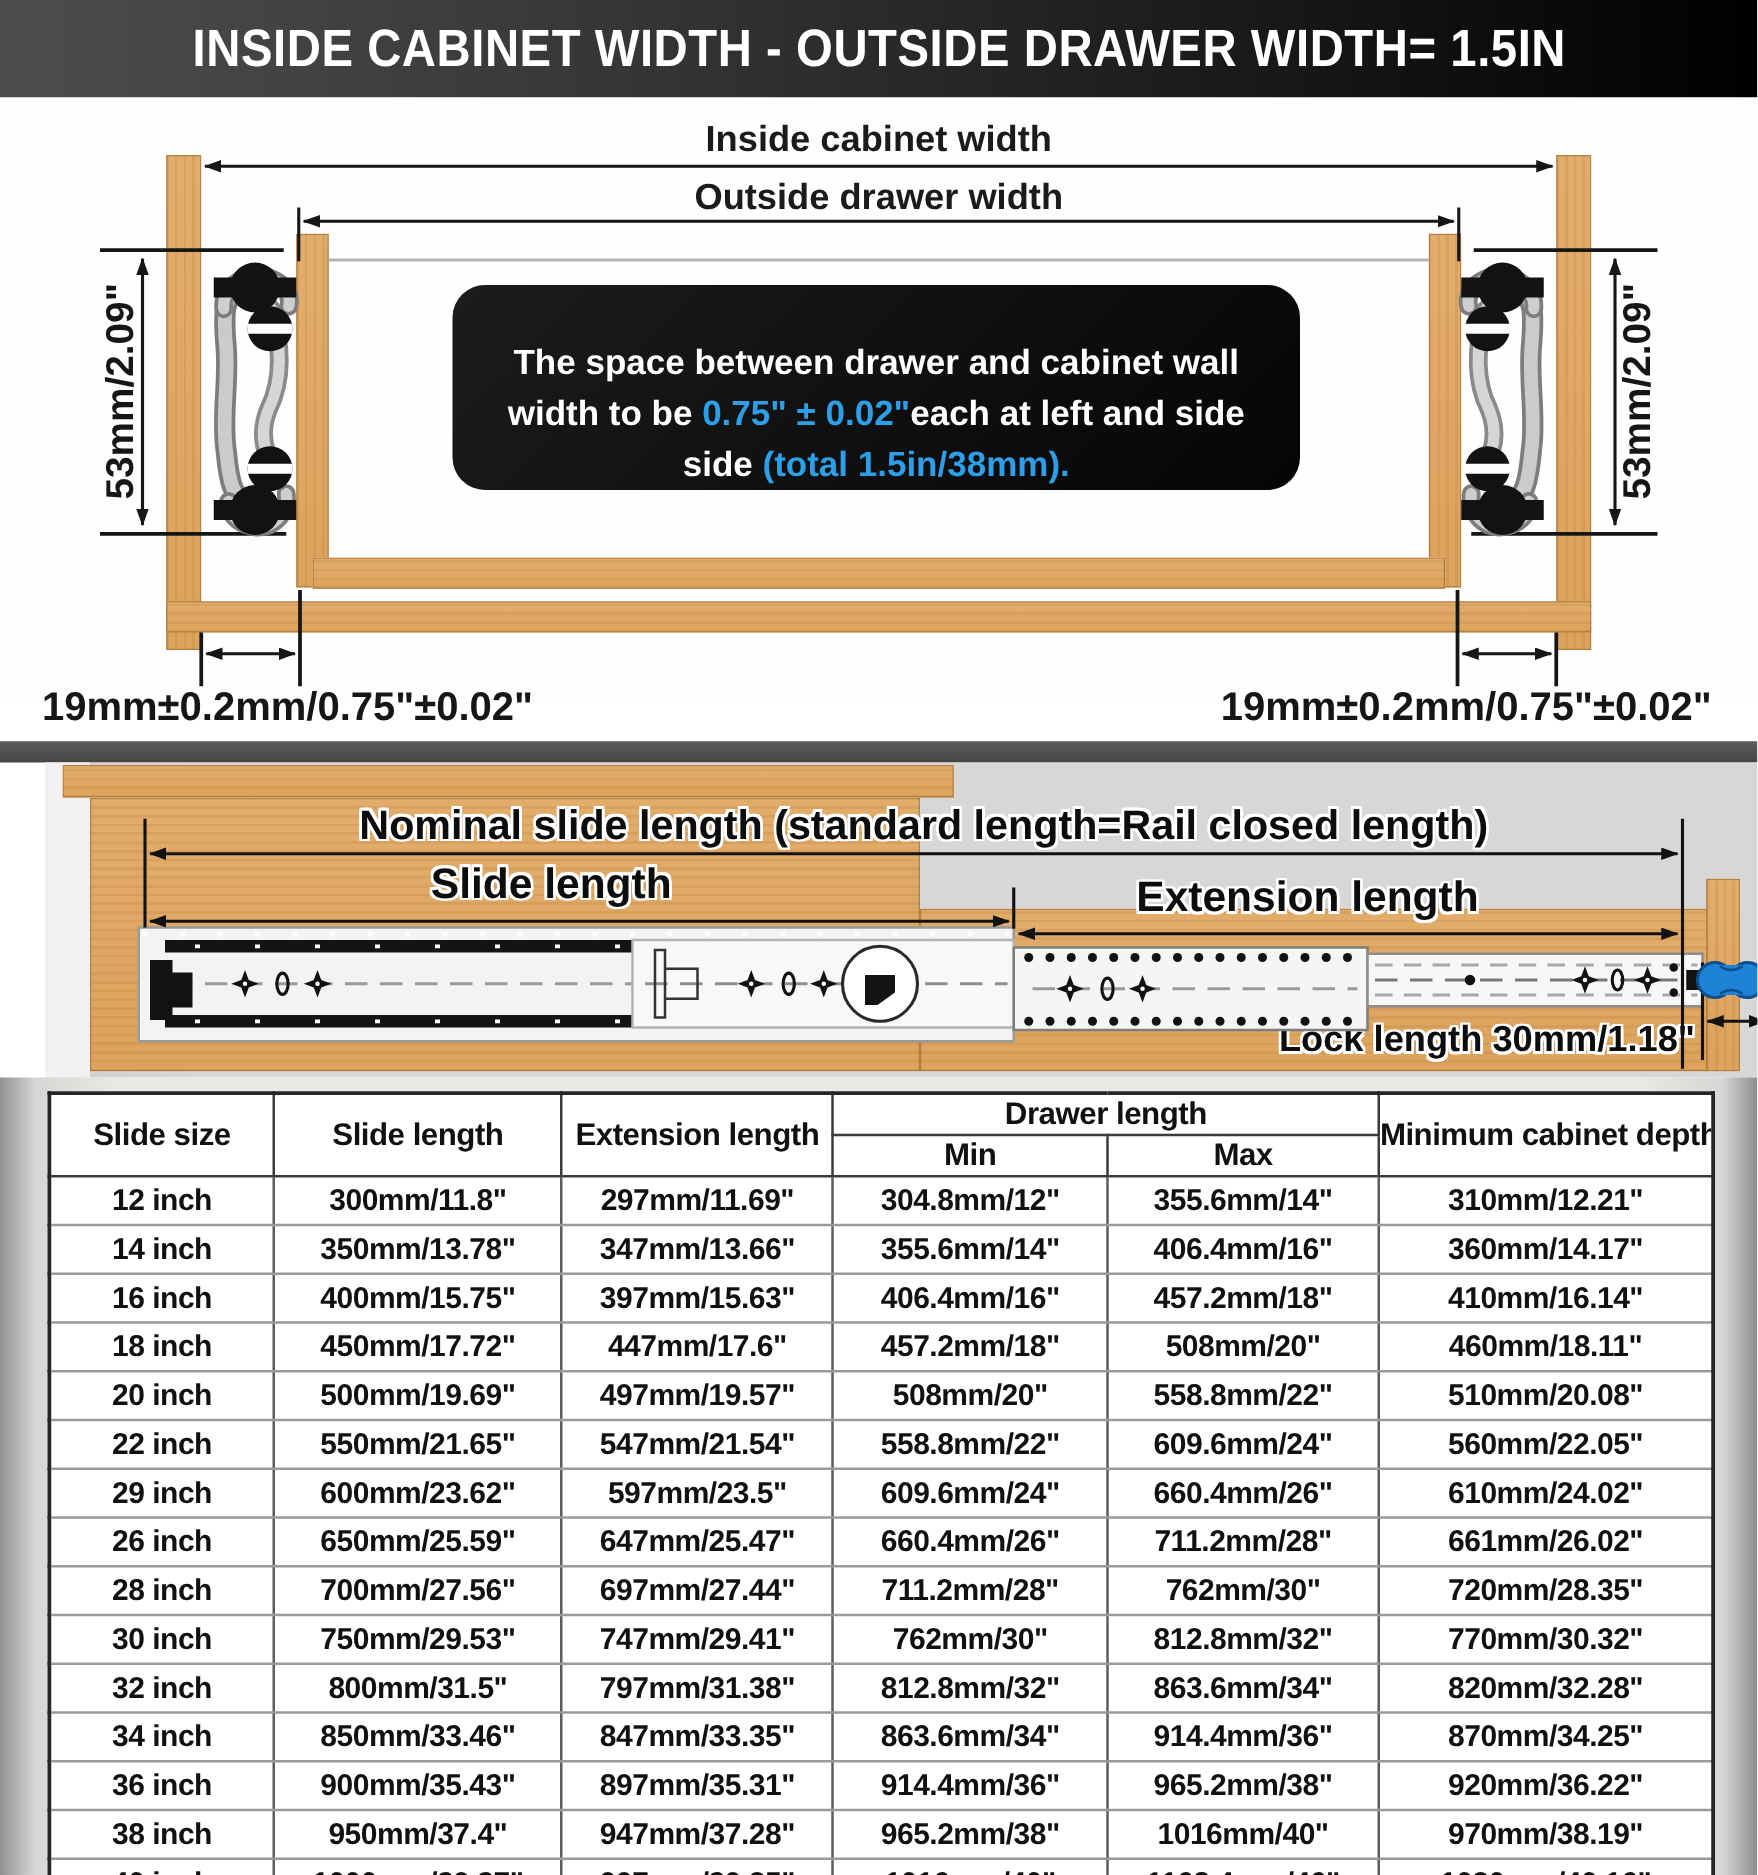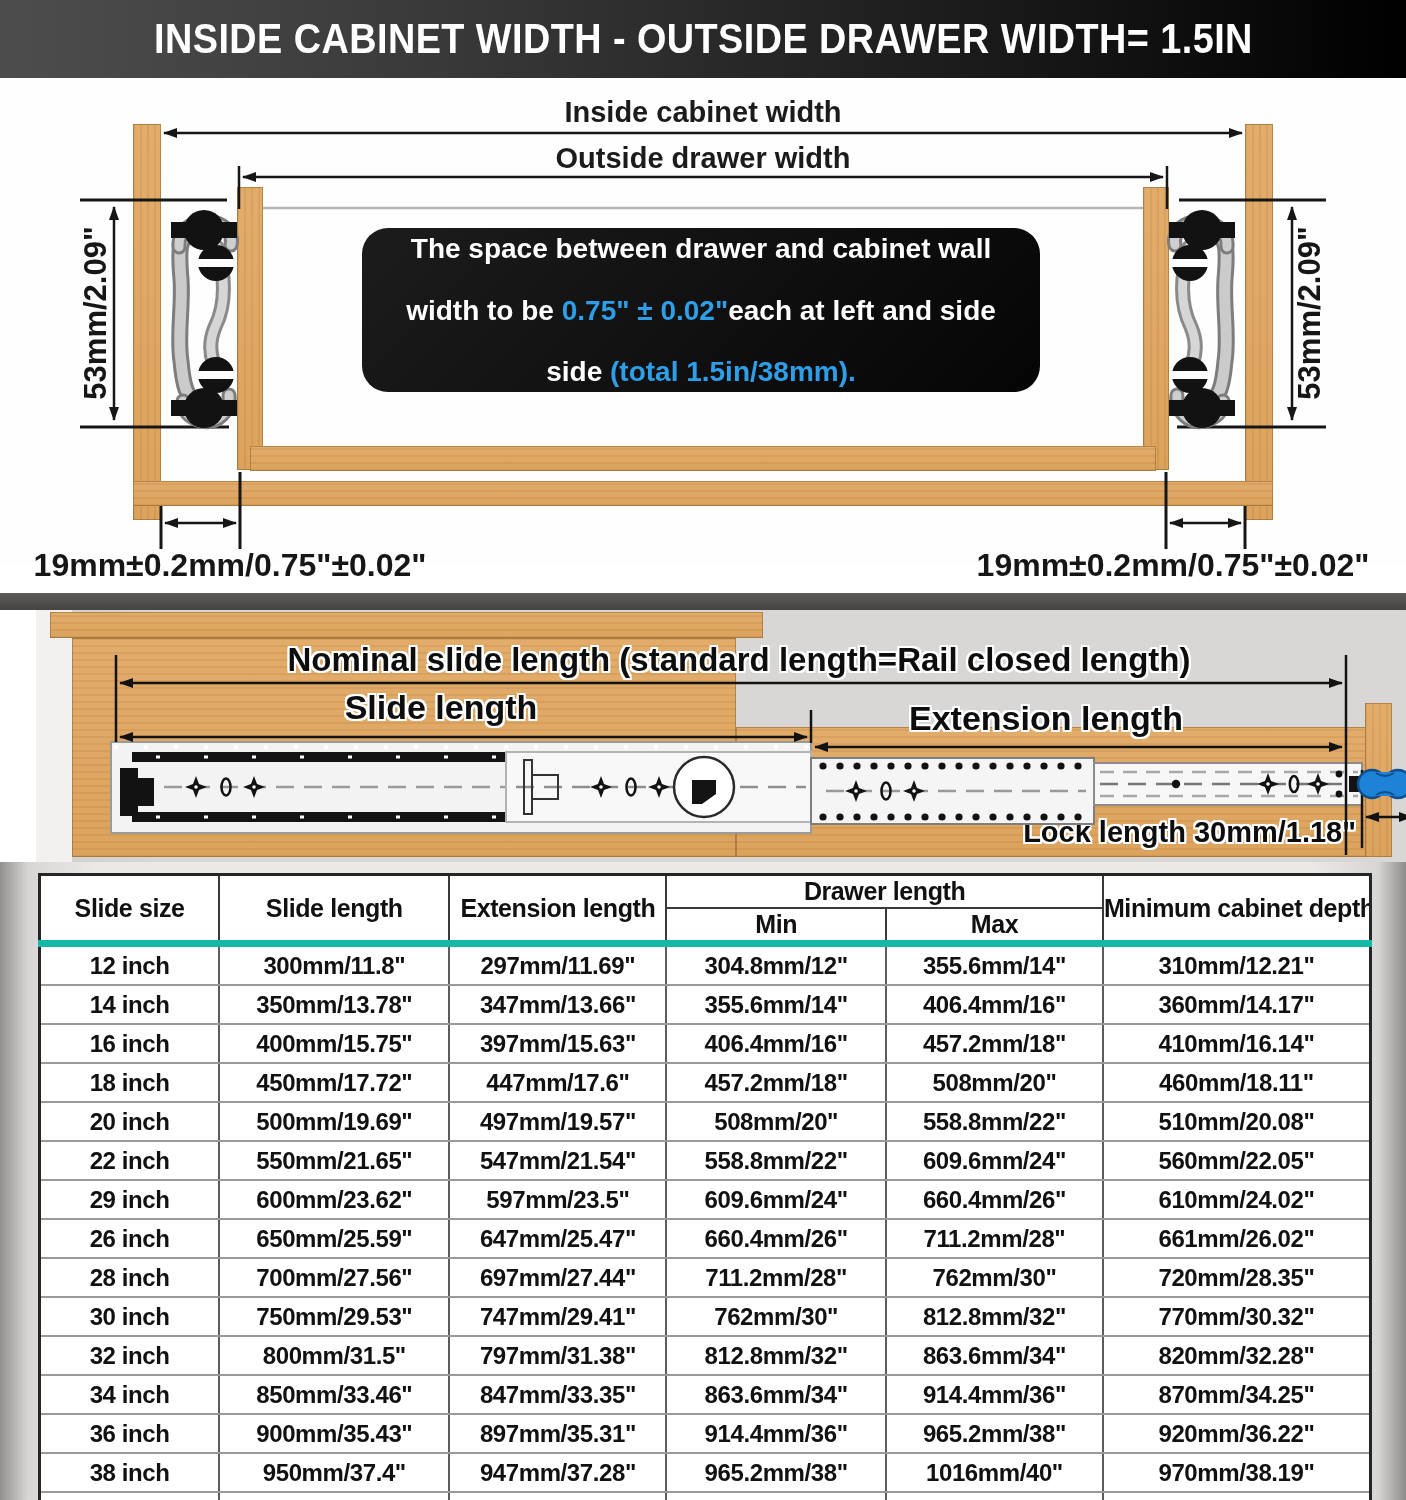--- a/index.html
+++ b/index.html
@@ -27,21 +27,21 @@
   .d1-label{position:absolute;width:500px;text-align:center;color:#1b1b1b;
             font-size:29px;font-weight:600;}
   .dim-text{position:absolute;color:#161616;font-size:32px;font-weight:bold;
             text-align:center;white-space:nowrap;}
   .vlabel{position:absolute;width:220px;height:42px;display:flex;align-items:center;
           justify-content:center;transform:rotate(-90deg);color:#161616;
           font-size:31px;font-weight:bold;white-space:nowrap;}
 
   .infobox{position:absolute;left:362px;top:150px;width:678px;height:164px;
            background:linear-gradient(135deg,#1c1c1c,#050505);border-radius:26px;
-           display:flex;flex-direction:column;align-items:center;justify-content:space-between;
+           display:flex;flex-direction:column;align-items:center;justify-content:flex-end;
            color:#fff;font-size:28px;font-weight:bold;line-height:41px;text-align:center;}
   .infobox .blue{color:#2d9fe8;}
 
   svg{position:absolute;left:0;top:0;}
 
   
   .band{position:absolute;left:0;top:593px;width:1406px;height:17px;
         background:linear-gradient(180deg,#5d5c5a,#454442);}
 
   
@@ -58,21 +58,21 @@
         background:linear-gradient(90deg,#929190 0,#d7d6d4 28px,#ebe9e6 95px,
                    #ebe9e6 calc(100% - 95px),#d7d6d4 calc(100% - 28px),#8d8c8b 100%);}
   table.spec{position:absolute;left:38px;top:11px;width:1334px;border-collapse:collapse;
              background:#fff;table-layout:fixed;}
   table.spec th,table.spec td{border:2px solid #666;color:#111;text-align:center;
              padding:0;letter-spacing:-0.4px;overflow:hidden;white-space:nowrap;}
   table.spec{border:3px solid #262626;}
   table.spec th{font-size:25px;font-weight:bold;height:31px;border-color:#3a3a3a;}
   table.spec td{font-size:24px;font-weight:600;height:37px;border-top:2px solid #9a9a9a;
              border-bottom:2px solid #9a9a9a;border-left:2px solid #5c5c5c;border-right:2px solid #5c5c5c;}
-  table.spec thead{border-bottom:7px solid #14b8a6;}
+  table.spec thead{border-bottom:2px solid #14b8a6;}
 </style>
 </head>
 <body>
 
 <div id="canvas">
 
   <div class="banner">
     <div class="banner-text">INSIDE CABINET WIDTH - OUTSIDE DRAWER WIDTH= 1.5IN</div>
   </div>
 

